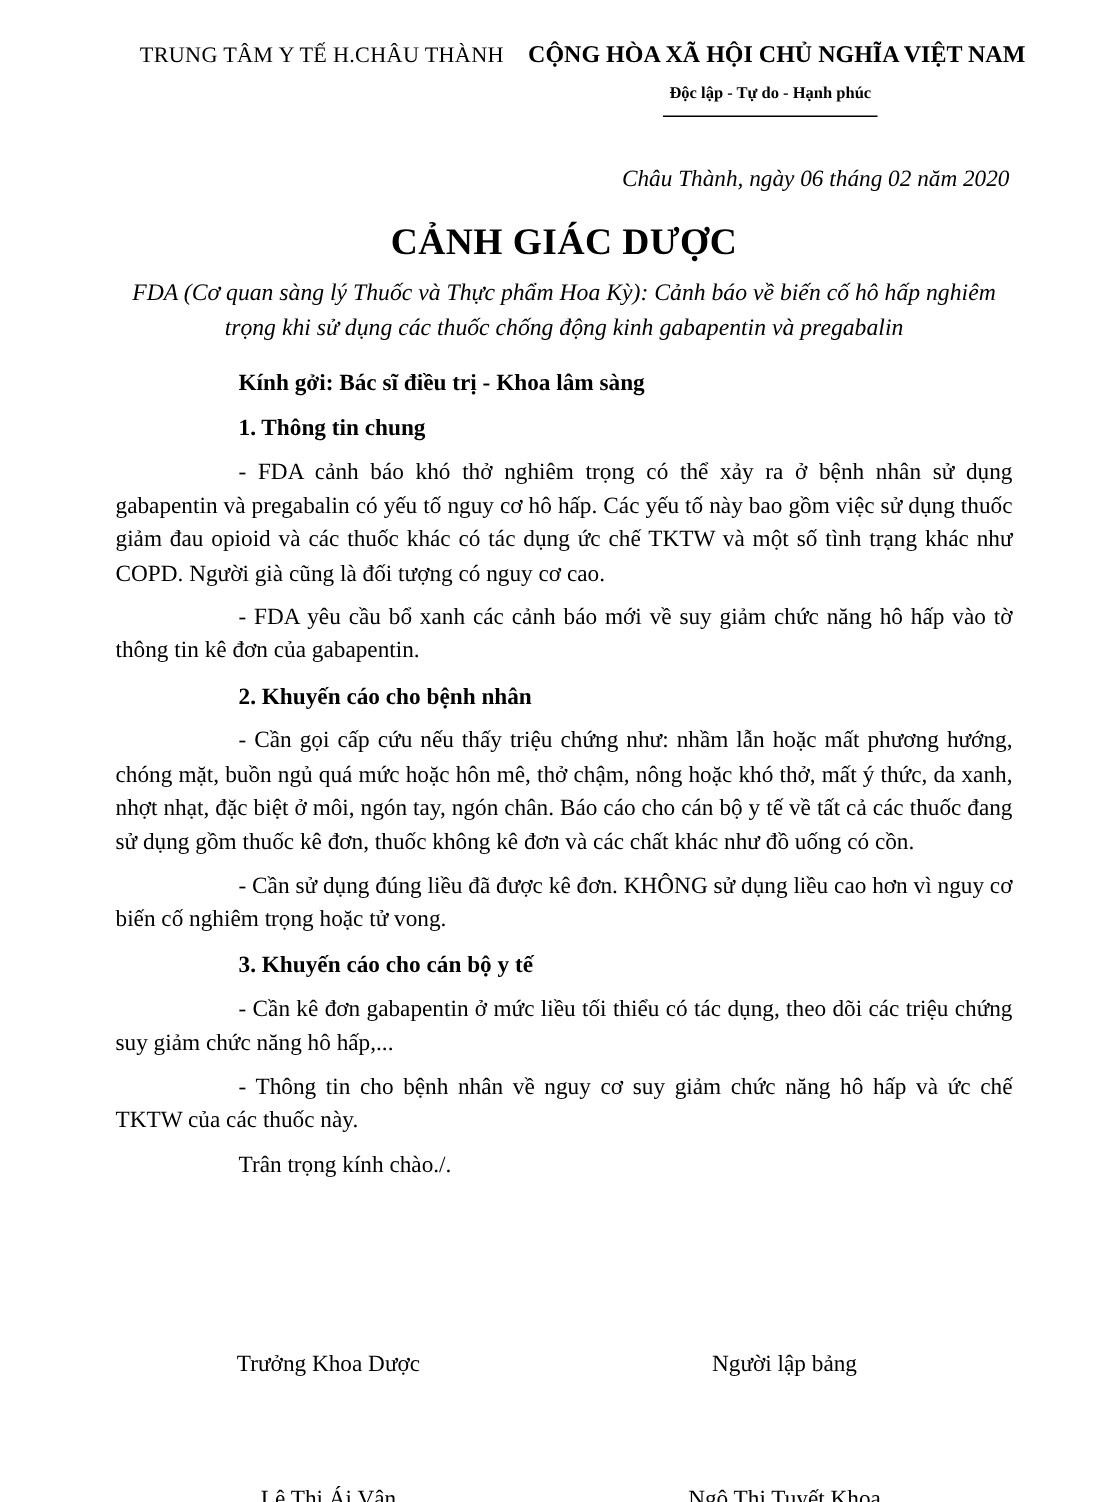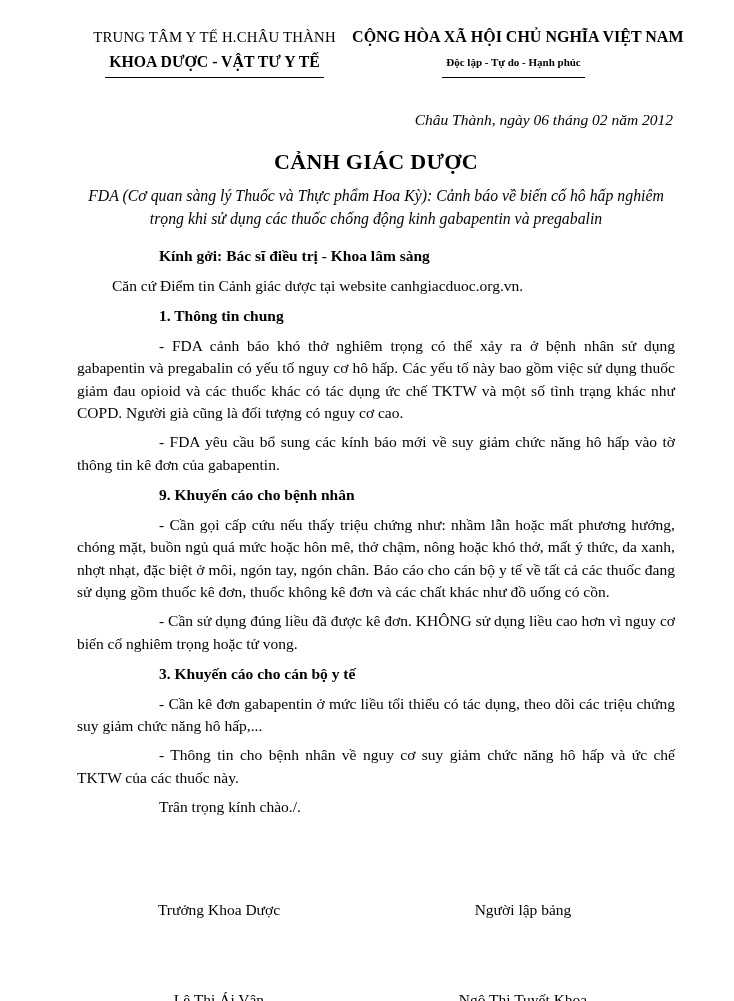--- a/index.html
+++ b/index.html
@@ -54,21 +54,21 @@
     margin-top: 31px;
     text-align: right;
     font-style: italic;
     padding-right: 2px;
   }
   
   .doc-title {
     margin-top: 20px;
     text-align: center;
     font-weight: bold;
-    font-size: 22px;
+    font-size: 25px;
     letter-spacing: 0.3px;
   }
   .doc-subtitle {
     margin-top: 10px;
     text-align: center;
     font-style: italic;
     font-size: 15.8px;
     line-height: 23px;
   }
   
@@ -114,47 +114,43 @@
   }
 </style>
 </head>
 <body>
 
 <div class="page">
 
   <div class="header">
     <div class="header-col left">
       <div class="org-line1">TRUNG TÂM Y TẾ H.CHÂU THÀNH</div>
-      <div class="org-line2">
-        <span class="underlined">KHOA DƯỢC - VẬT TƯ Y TẾ</span>
-      </div>
     </div>
     <div class="header-col right">
       <div class="nat-line1">CỘNG HÒA XÃ HỘI CHỦ NGHĨA VIỆT NAM</div>
       <div class="nat-line2">
         <span class="underlined">Độc lập - Tự do - Hạnh phúc</span>
       </div>
     </div>
   </div>
 
-  <div class="date-line">Châu Thành, ngày 06 tháng 02 năm 2012</div>
+  <div class="date-line">Châu Thành, ngày 06 tháng 02 năm 2020</div>
 
   <div class="doc-title">CẢNH GIÁC DƯỢC</div>
 
   <div class="doc-subtitle">FDA (Cơ quan sàng lý Thuốc và Thực phẩm Hoa Kỳ): Cảnh báo về biến cố hô hấp nghiêm trọng khi sử dụng các thuốc chống động kinh gabapentin và pregabalin</div>
 
   <div class="greeting">Kính gởi: Bác sĩ điều trị - Khoa lâm sàng</div>
 
-  <div class="basis">Căn cứ Điểm tin Cảnh giác dược tại website canhgiacduoc.org.vn.</div>
 
   <div class="section-heading">1. Thông tin chung</div>
   <p class="body-para">- FDA cảnh báo khó thở nghiêm trọng có thể xảy ra ở bệnh nhân sử dụng gabapentin và pregabalin có yếu tố nguy cơ hô hấp. Các yếu tố này bao gồm việc sử dụng thuốc giảm đau opioid và các thuốc khác có tác dụng ức chế TKTW và một số tình trạng khác như COPD. Người già cũng là đối tượng có nguy cơ cao.</p>
-  <p class="body-para">- FDA yêu cầu bổ sung các kính báo mới về suy giảm chức năng hô hấp vào tờ thông tin kê đơn của gabapentin.</p>
+  <p class="body-para">- FDA yêu cầu bổ xanh các cảnh báo mới về suy giảm chức năng hô hấp vào tờ thông tin kê đơn của gabapentin.</p>
 
-  <div class="section-heading">9. Khuyến cáo cho bệnh nhân</div>
+  <div class="section-heading">2. Khuyến cáo cho bệnh nhân</div>
   <p class="body-para">- Cần gọi cấp cứu nếu thấy triệu chứng như: nhầm lẫn hoặc mất phương hướng, chóng mặt, buồn ngủ quá mức hoặc hôn mê, thở chậm, nông hoặc khó thở, mất ý thức, da xanh, nhợt nhạt, đặc biệt ở môi, ngón tay, ngón chân. Báo cáo cho cán bộ y tế về tất cả các thuốc đang sử dụng gồm thuốc kê đơn, thuốc không kê đơn và các chất khác như đồ uống có cồn.</p>
   <p class="body-para">- Cần sử dụng đúng liều đã được kê đơn. KHÔNG sử dụng liều cao hơn vì nguy cơ biến cố nghiêm trọng hoặc tử vong.</p>
 
   <div class="section-heading">3. Khuyến cáo cho cán bộ y tế</div>
   <p class="body-para">- Cần kê đơn gabapentin ở mức liều tối thiểu có tác dụng, theo dõi các triệu chứng suy giảm chức năng hô hấp,...</p>
   <p class="body-para">- Thông tin cho bệnh nhân về nguy cơ suy giảm chức năng hô hấp và ức chế TKTW của các thuốc này.</p>
 
   <div class="closing">Trân trọng kính chào./.</div>
 
   <div class="signatures">

